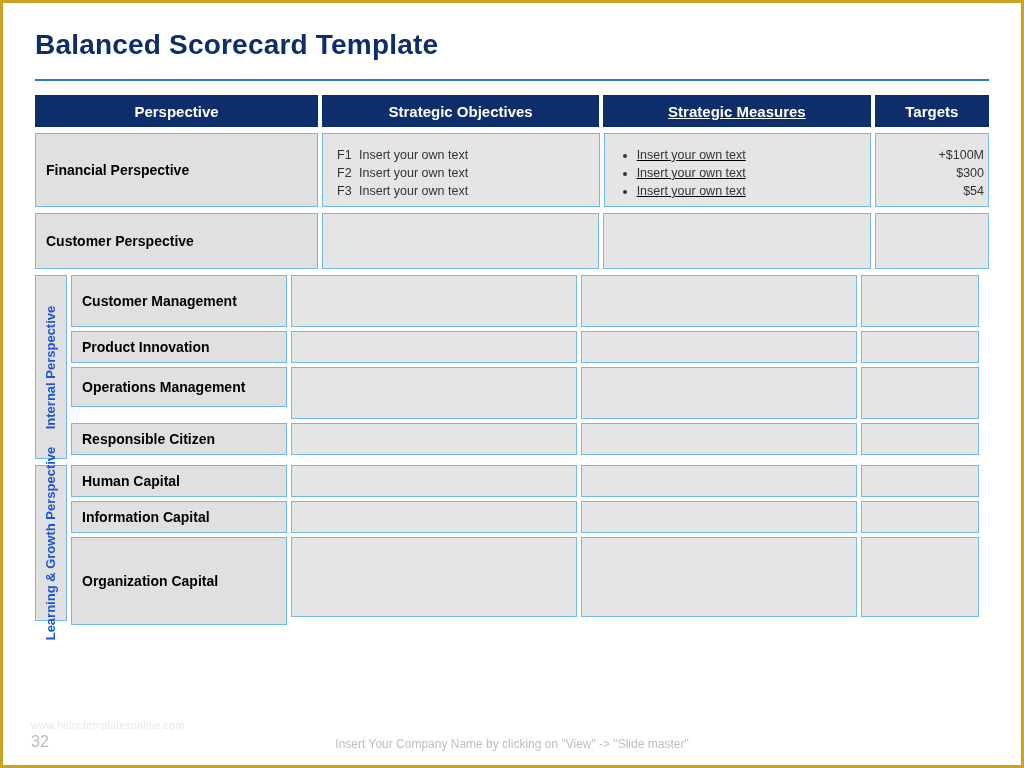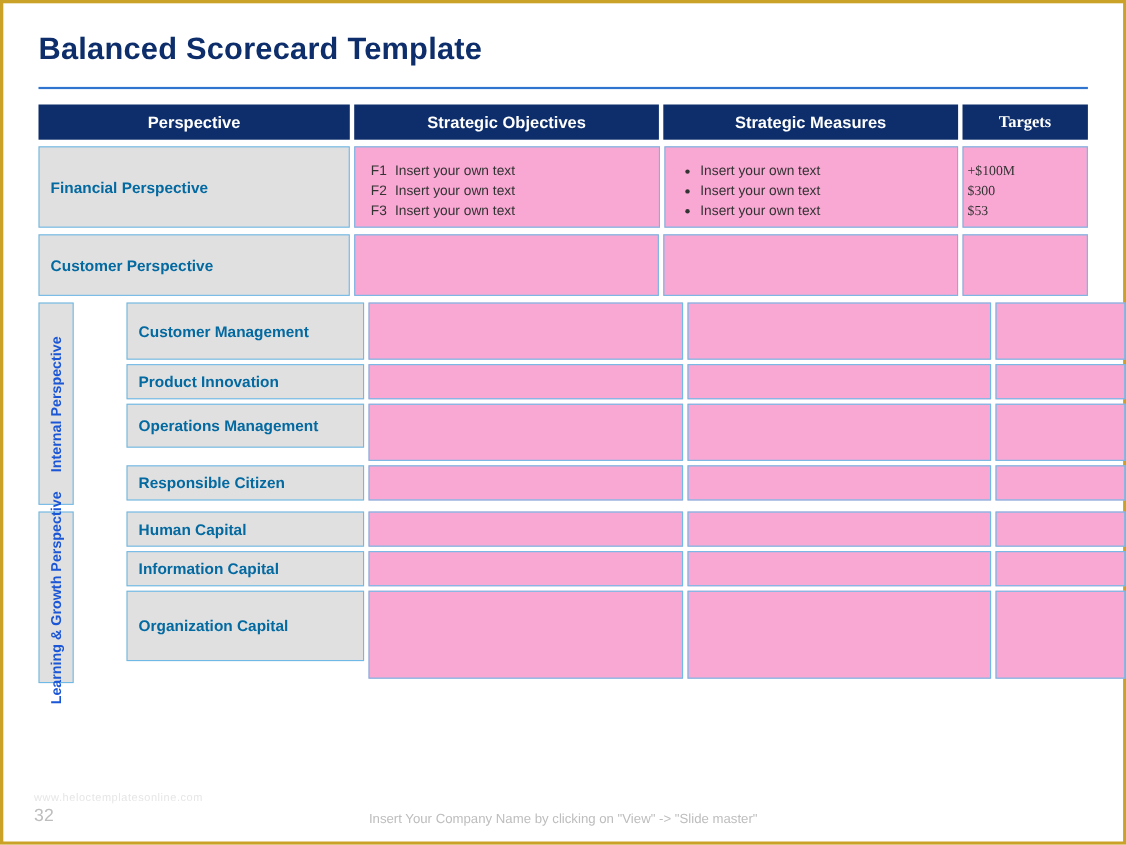--- a/index.html
+++ b/index.html
@@ -4,39 +4,39 @@
 <style>
   * { box-sizing: border-box; margin: 0; padding: 0; }
   html, body { width: 1024px; height: 768px; font-family: Arial, Helvetica, sans-serif; background: #fff; }
   .frame { width: 1024px; height: 768px; border: 3px solid #c9a227; padding: 26px 32px 16px 32px; position: relative; }
   .title { color: #0d2e6b; font-size: 28px; font-weight: bold; letter-spacing: .2px; margin-bottom: 18px; }
   .rule { height: 2px; background: #2f75d0; margin-bottom: 14px; }
   .header-row { display: flex; gap: 4px; }
   .hcell { background: #0d2e6b; color: #fff; font-weight: bold; font-size: 15px; display:flex; align-items:center; justify-content:center; height:32px; }
   .col1 { width: 292px; }
   .col2 { width: 286px; }
-  .col3 { width: 276px; }
-  .col4 { width: 118px; font-family: Liberation Serif, serif; }
+  .col3 { width: 276px; text-decoration: underline; }
+  .col4 { width: 118px; }
   .group { display:flex; gap:4px; margin-top:6px; }
-  .row { display:flex; gap:4px;margin-left:44px; }
-  .cell { border:1px solid #6fb9e6; background:#f9a8d4; }
-  .labelcell { background:#e0e0e0; color:#0369a1; font-weight:bold; font-size:14px; display:flex; align-items:center; padding:0 10px; }
+  .row { display:flex; gap:4px; }
+  .cell { border:1px solid #6fb9e6; background:#e5e5e5; }
+  .labelcell { background:#e0e0e0; color:#000000; font-weight:bold; font-size:14px; display:flex; align-items:center; padding:0 10px; }
   .big { height:74px; }
   .med { height:56px; }
   .xsm { height:32px; }
   .vert-wrap { display:flex; }
   .vert-label { width:32px; background:#e0e0e0; border:1px solid #6fb9e6; display:flex; align-items:center; justify-content:center; }
   .vert-label span { transform: rotate(-90deg); white-space:nowrap; color:#1a56d6; font-weight:bold; font-size:13px; }
   .sub-col { width:216px; }
   .subrows { display:flex; flex-direction:column; gap:4px; }
   .obj-list { font-size:12.5px; color:#333; padding:12px 14px; line-height:1.45; }
   .obj-list .code { display:inline-block; width:22px; }
   .meas-list { font-size:12.5px; color:#333; padding:12px 4px 12px 18px; line-height:1.45; }
   .meas-list li { list-style: disc; margin-left: 14px; }
-  .targets { font-size:12.5px; color:#333; padding:12px 4px; text-align:left; line-height:1.45; }
+  .targets { font-size:12.5px; color:#333; padding:12px 4px; text-align:right; line-height:1.45; }
   .footer { position:absolute; bottom:14px; left:0; right:0; text-align:center; font-size:12px; color:#bdbdbd; }
   .pagenum { position:absolute; bottom:14px; left:28px; font-size:16px; color:#bdbdbd; }
   .watermark { position:absolute; bottom:34px; left:28px; font-size:10px; color:#e6e6e6; letter-spacing:.5px;}
 </style>
 </head>
 <body>
 
 <div class="frame">
 
   <div class="title">Balanced Scorecard Template</div>
@@ -59,21 +59,21 @@
     <div class="cell col3 big">
       <ul class="meas-list">
         <li>Insert your own text</li>
         <li>Insert your own text</li>
         <li>Insert your own text</li>
       </ul>
     </div>
     <div class="cell col4 big targets">
       <div>+$100M</div>
       <div>$300</div>
-      <div>$53</div>
+      <div>$54</div>
     </div>
   </div>
 
   <div class="group">
     <div class="cell labelcell col1 med">Customer Perspective</div>
     <div class="cell col2 med"></div>
     <div class="cell col3 med"></div>
     <div class="cell col4 med"></div>
   </div>
 
@@ -120,21 +120,21 @@
         <div class="cell col3 xsm"></div>
         <div class="cell col4 xsm"></div>
       </div>
       <div class="row">
         <div class="cell labelcell sub-col xsm">Information Capital</div>
         <div class="cell col2 xsm"></div>
         <div class="cell col3 xsm"></div>
         <div class="cell col4 xsm"></div>
       </div>
       <div class="row">
-        <div class="cell labelcell sub-col" style="height:64px">Organization Capital</div>
+        <div class="cell labelcell sub-col" style="height:88px">Organization Capital</div>
         <div class="cell col2" style="height:80px"></div>
         <div class="cell col3" style="height:80px"></div>
         <div class="cell col4" style="height:80px"></div>
       </div>
     </div>
   </div>
 
   <div class="watermark">www.heloctemplatesonline.com</div>
   <div class="pagenum">32</div>
   <div class="footer">Insert Your Company Name by clicking on "View" -&gt; "Slide master"</div>

